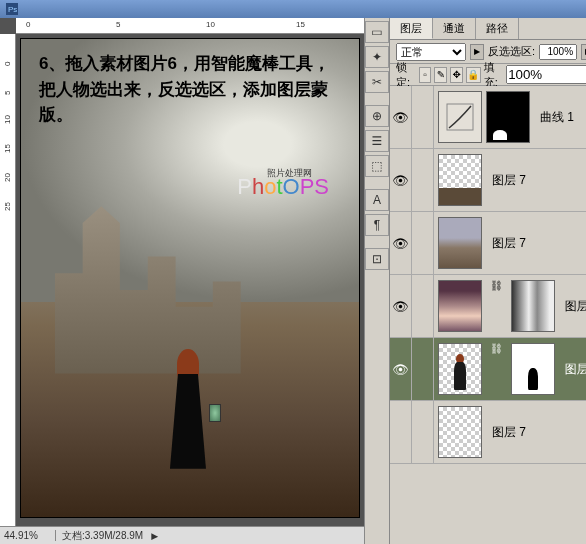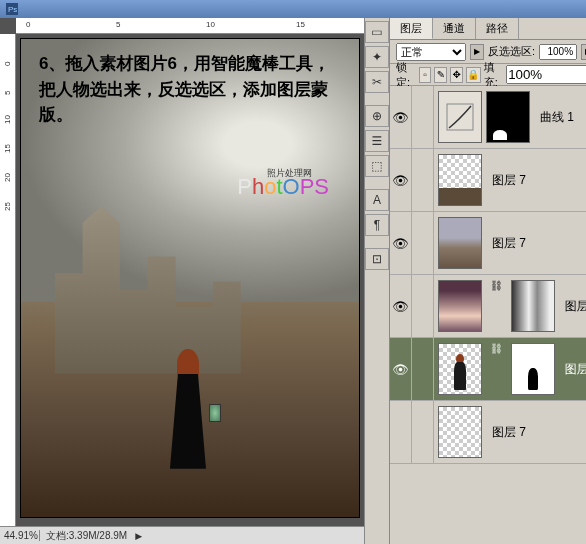--- a/index.html
+++ b/index.html
@@ -24,21 +24,21 @@
 .logo { position: absolute; top: 135px; right: 30px; font-size: 22px; font-weight: normal; }
 .logo .l1 { color: #e8e8e8; }
 .logo .l2 { color: #c44; }
 .logo .l3 { color: #fa4; }
 .logo .l4 { color: #4c4; }
 .logo .l5 { color: #48c; }
 .logo .l6 { color: #c4c; }
 .logo-sub { position: absolute; top: 128px; right: 47px; font-size: 9px; color: #333; margin-left: 20px; }
 .watermark { position: absolute; top: 230px; left: 50%; transform: translateX(-50%); font-size: 18px; color: rgba(255,190,120,0.75); font-weight: bold; text-align: center; line-height: 1.2; }
 .status { height: 18px; background: #ddd; border-top: 1px solid #888; font-size: 10px; display: flex; align-items: center; color: #333; }
-.status-zoom { width: 40px; padding: 0 4px; border-right: 1px solid #888; }
+.status-zoom { width: 56px; padding: 0 4px; border-right: 1px solid #888; }
 .status-doc { padding: 15px 6px; }
 .vtoolbar { width: 28px; background: #d4d0c8; border-left: 1px solid #888; border-right: 1px solid #888; display: flex; flex-direction: column; padding-top: 2px; gap: 1px; }
 .vtoolbar .tbtn { width: 24px; height: 22px; margin: 1px auto; background: #d4d0c8; border: 1px solid #999; display: flex; align-items: center; justify-content: center; font-size: 12px; color: #333; cursor: pointer; }
 .vtoolbar .sep { height: 8px; }
 .panel { flex: 1; background: #d4d0c8; display: flex; flex-direction: column; }
 .panel-tabs { height: 22px; display: flex; border-bottom: 1px solid #888; background: #d4d0c8; }
 .panel-tab { padding: 3px 10px; font-size: 11px; border-right: 1px solid #999; cursor: pointer; }
 .panel-tab.active { background: #eae7e0; border-bottom: 1px solid #eae7e0; }
 .panel-opts { height: 24px; display: flex; align-items: center; padding: 0 6px; gap: 4px; font-size: 11px; border-bottom: 1px solid #999; }
 .panel-opts select { font-size: 11px; height: 18px; width: 70px; }

